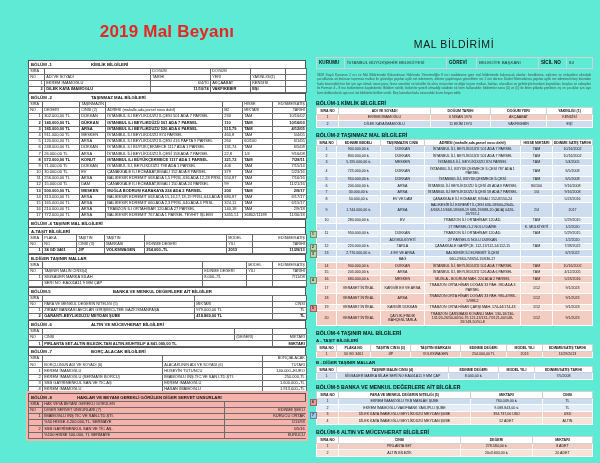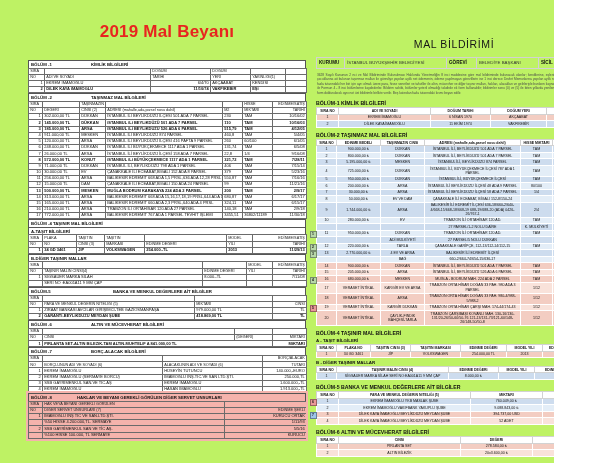--- a/index.html
+++ b/index.html
@@ -1,16 +1,16 @@
 <!DOCTYPE html>
 <html><head>
 <meta charset="utf-8">
 <style>
   html,body{margin:0;padding:0;background:#ffffff;}
-  .canvas{position:relative;width:554px;height:463px;background:#bef264;overflow:hidden;
+  .canvas{position:relative;width:600px;height:463px;background:#5eead4;overflow:hidden;
           font-family:"Liberation Sans","DejaVu Sans",sans-serif;color:#111;}
   .doc{position:absolute;top:0;}
   .ldoc{left:28px;top:22px;width:278px;}
   .rdoc{left:316px;top:22px;width:276px;}
   .doc-title{margin:0 0 18px 0;text-align:center;font-size:17px;font-weight:bold;color:#e8251f;letter-spacing:0.2px;}
   .rdoc .doc-title{margin-bottom:6px;}
   .doc-subtitle{margin:16px 0 7px 0;text-align:center;font-size:10.5px;font-weight:normal;color:#161616;letter-spacing:0.6px;}
 
   
   .band{display:flex;align-items:center;border:0.6px solid #555;border-bottom:none;background:#fff;

